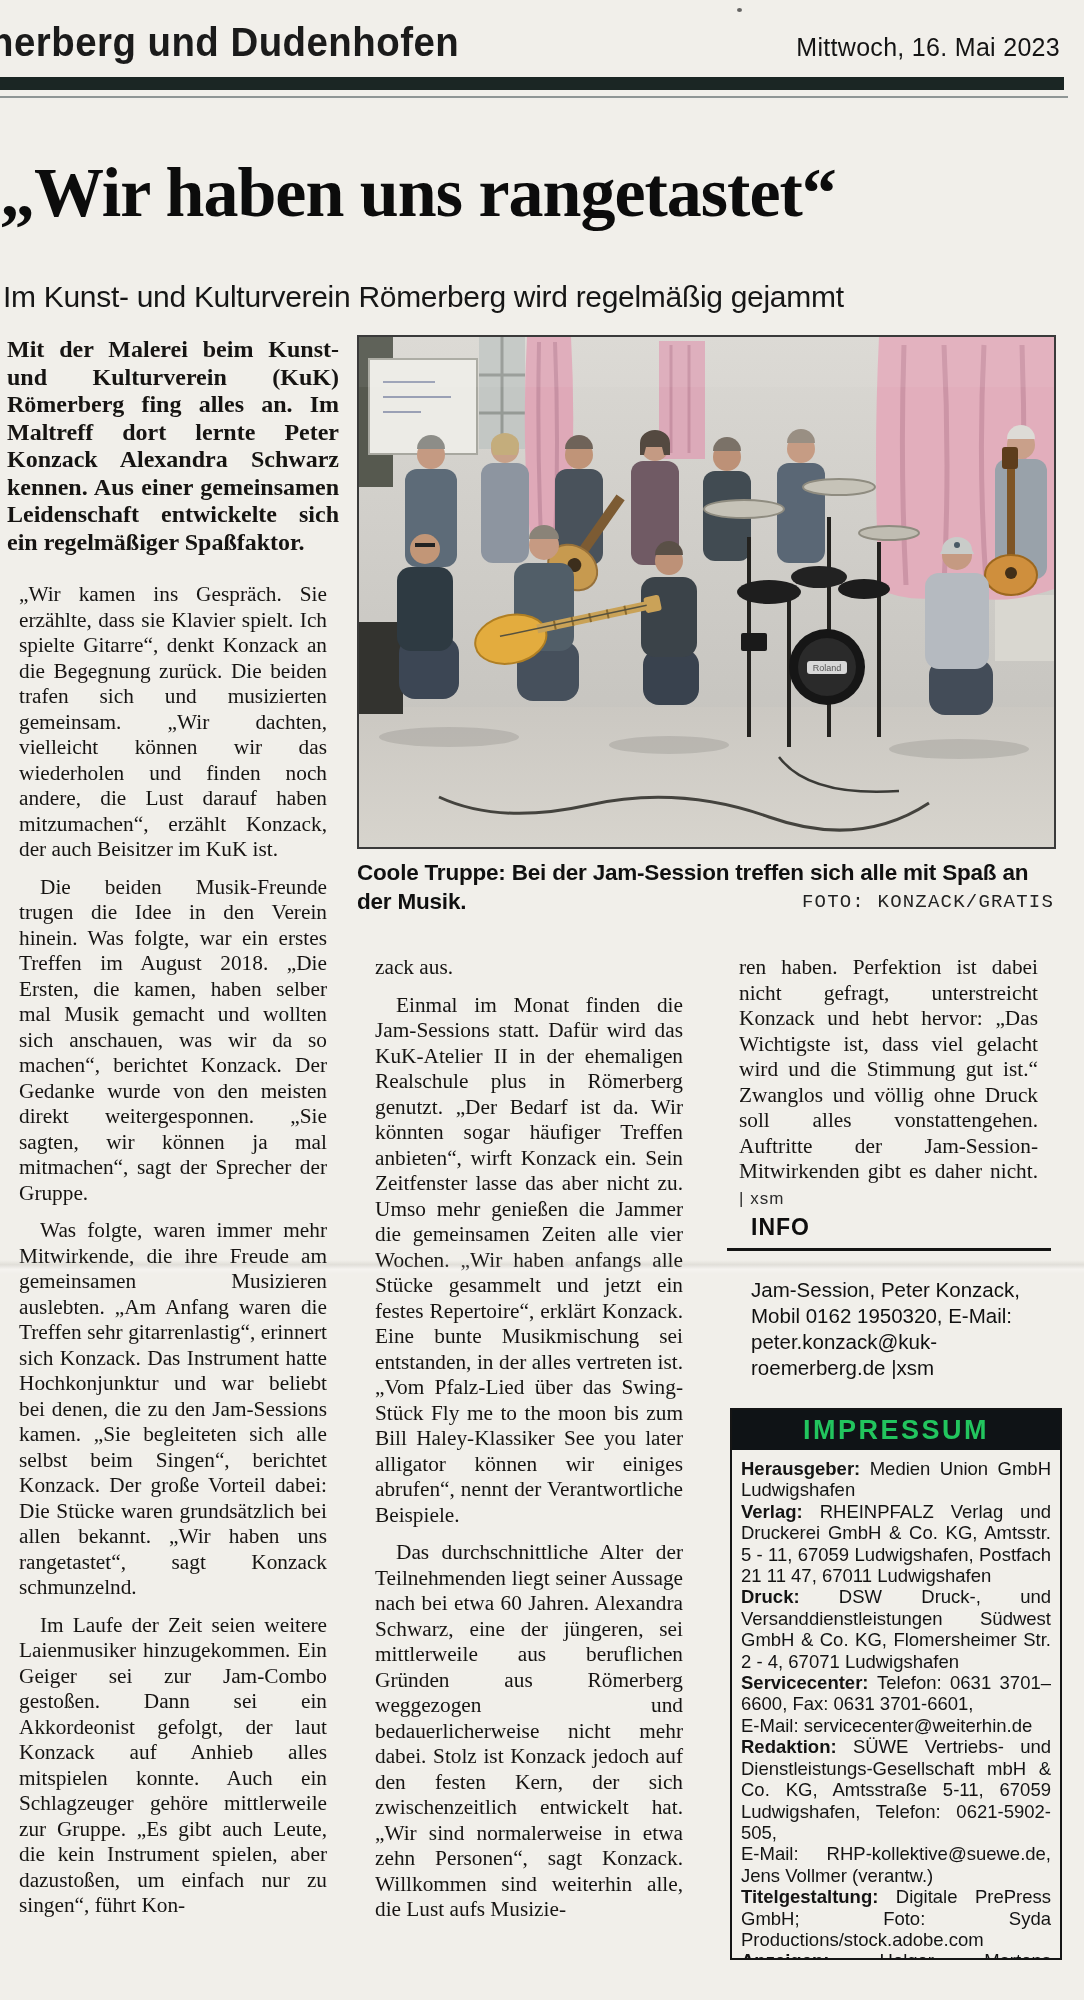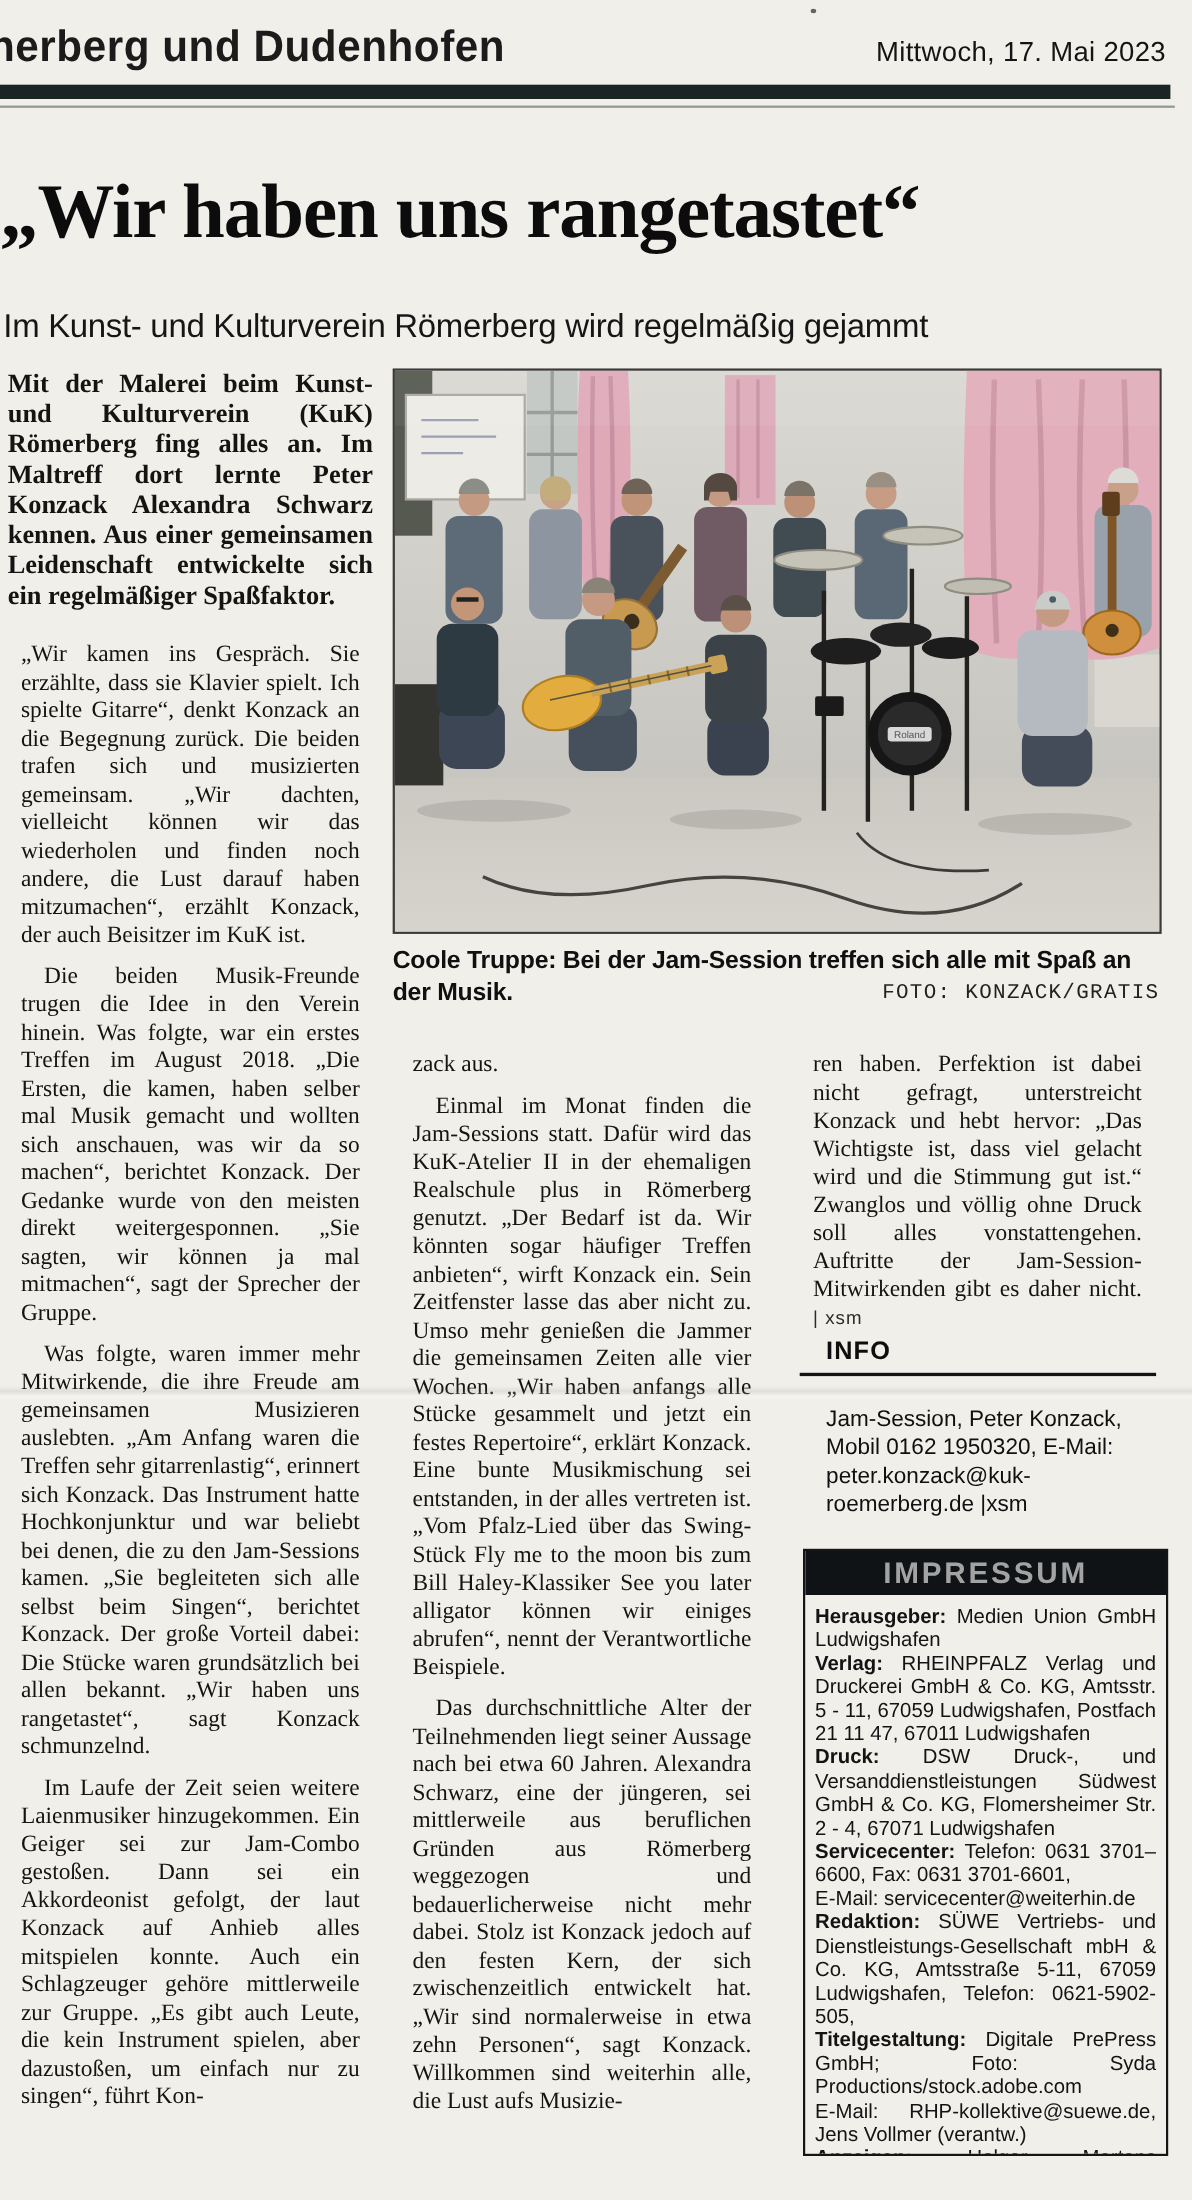--- a/index.html
+++ b/index.html
@@ -38,36 +38,36 @@
 
   
   .info{left:727px;top:1214px;width:324px;font-family:"Liberation Sans",sans-serif;}
   .info-title{font-weight:700;font-size:23px;letter-spacing:1px;padding-left:24px;color:#0e0e0e;}
   .info-rule{margin-top:7px;height:3px;background:#141414;width:100%;}
   .info-text{margin-top:26px;padding-left:24px;font-size:20.5px;line-height:26px;color:#101010;}
 
   
   .impressum{left:730px;top:1408px;width:332px;height:552px;border:2.5px solid #151515;
     box-sizing:border-box;background:#f1efea;overflow:hidden;}
-  .imp-header{height:40px;background:#0f1316;color:#a3a3a3;display:flex;align-items:center;justify-content:center;
+  .imp-header{height:40px;background:#0f1316;color:#22c55e;display:flex;align-items:center;justify-content:center;
     font-family:"Liberation Sans",sans-serif;font-weight:700;font-size:27px;letter-spacing:2.5px;}
   .imp-body{padding:8px 9px 6px 9px;font-family:"Liberation Sans",sans-serif;font-size:18.5px;
     line-height:21.4px;color:#131313;text-align:justify;hyphens:auto;}
   .imp-body b{font-weight:700;margin-top:25px;}
 
   
   .crease{left:0;top:1260px;width:100%;height:14px;
     background:linear-gradient(to bottom,rgba(110,104,94,0),rgba(110,104,94,.12),rgba(255,255,255,.28),rgba(110,104,94,0));}
   .speck{width:5px;height:4px;background:#2a2a2a;border-radius:50%;top:8px;left:737px;opacity:.7;}
 </style>
 </head>
 <body>
 
 <div class="abs masthead-title">nerberg und Dudenhofen</div>
-<div class="abs masthead-date">Mittwoch, 17. Mai 2023</div>
+<div class="abs masthead-date">Mittwoch, 16. Mai 2023</div>
 <div class="abs rule-thick"></div>
 <div class="abs rule-thin"></div>
 <div class="abs speck"></div>
 
 <div class="abs headline">„Wir haben uns rangetastet“</div>
 <div class="abs subhead">Im Kunst- und Kulturverein Römerberg wird regelmäßig gejammt</div>
 
 <div class="abs col col1">
   <p class="lead">Mit der Malerei beim Kunst- und Kulturverein (KuK) Römerberg fing alles an. Im Maltreff dort lernte Peter Konzack Alexandra Schwarz kennen. Aus einer gemeinsamen Leidenschaft entwickelte sich ein regelmäßiger Spaßfaktor.</p>
   <p class="body">„Wir kamen ins Gespräch. Sie erzählte, dass sie Klavier spielt. Ich spielte Gitarre“, denkt Konzack an die Begegnung zurück. Die beiden trafen sich und musizierten gemeinsam. „Wir dachten, vielleicht können wir das wiederholen und finden noch andere, die Lust darauf haben mitzumachen“, erzählt Konzack, der auch Beisitzer im KuK ist.</p>
@@ -215,19 +215,19 @@
 
 <div class="abs impressum">
   <div class="imp-header">IMPRESSUM</div>
   <div class="imp-body">
     <div><b>Herausgeber: </b><span>Medien Union GmbH Ludwigshafen</span></div>
     <div><b>Verlag: </b><span>RHEINPFALZ Verlag und Druckerei GmbH &amp; Co. KG, Amtsstr. 5 - 11, 67059 Ludwigshafen, Postfach 21 11 47, 67011 Ludwigshafen</span></div>
     <div><b>Druck: </b><span>DSW Druck-, und Versanddienstleistungen Südwest GmbH &amp; Co. KG, Flomersheimer Str. 2 - 4, 67071 Ludwigshafen</span></div>
     <div><b>Servicecenter: </b><span>Telefon: 0631 3701–6600, Fax: 0631 3701-6601,</span></div>
     <div><b></b><span>E-Mail: servicecenter@weiterhin.de</span></div>
     <div><b>Redaktion: </b><span>SÜWE Vertriebs- und Dienstleistungs-Gesellschaft mbH &amp; Co. KG, Amtsstraße 5-11, 67059 Ludwigshafen, Telefon: 0621-5902-505,</span></div>
+    <div><b></b><span>E-Mail: RHP-kollektive@suewe.de, Jens Vollmer (verantw.)</span></div>
     <div><b>Titelgestaltung: </b><span>Digitale PrePress GmbH; Foto: Syda Productions/stock.adobe.com</span></div>
-    <div><b></b><span>E-Mail: RHP-kollektive@suewe.de, Jens Vollmer (verantw.)</span></div>
     <div><b>Anzeigen: </b><span>Holger Martens (verantwortlich), Leitung überregional: Reinhard Schläfer, Leitung regional: Rainer Zais</span></div>
   </div>
 </div>
 
 <div class="abs crease"></div>
 
 </body></html>

